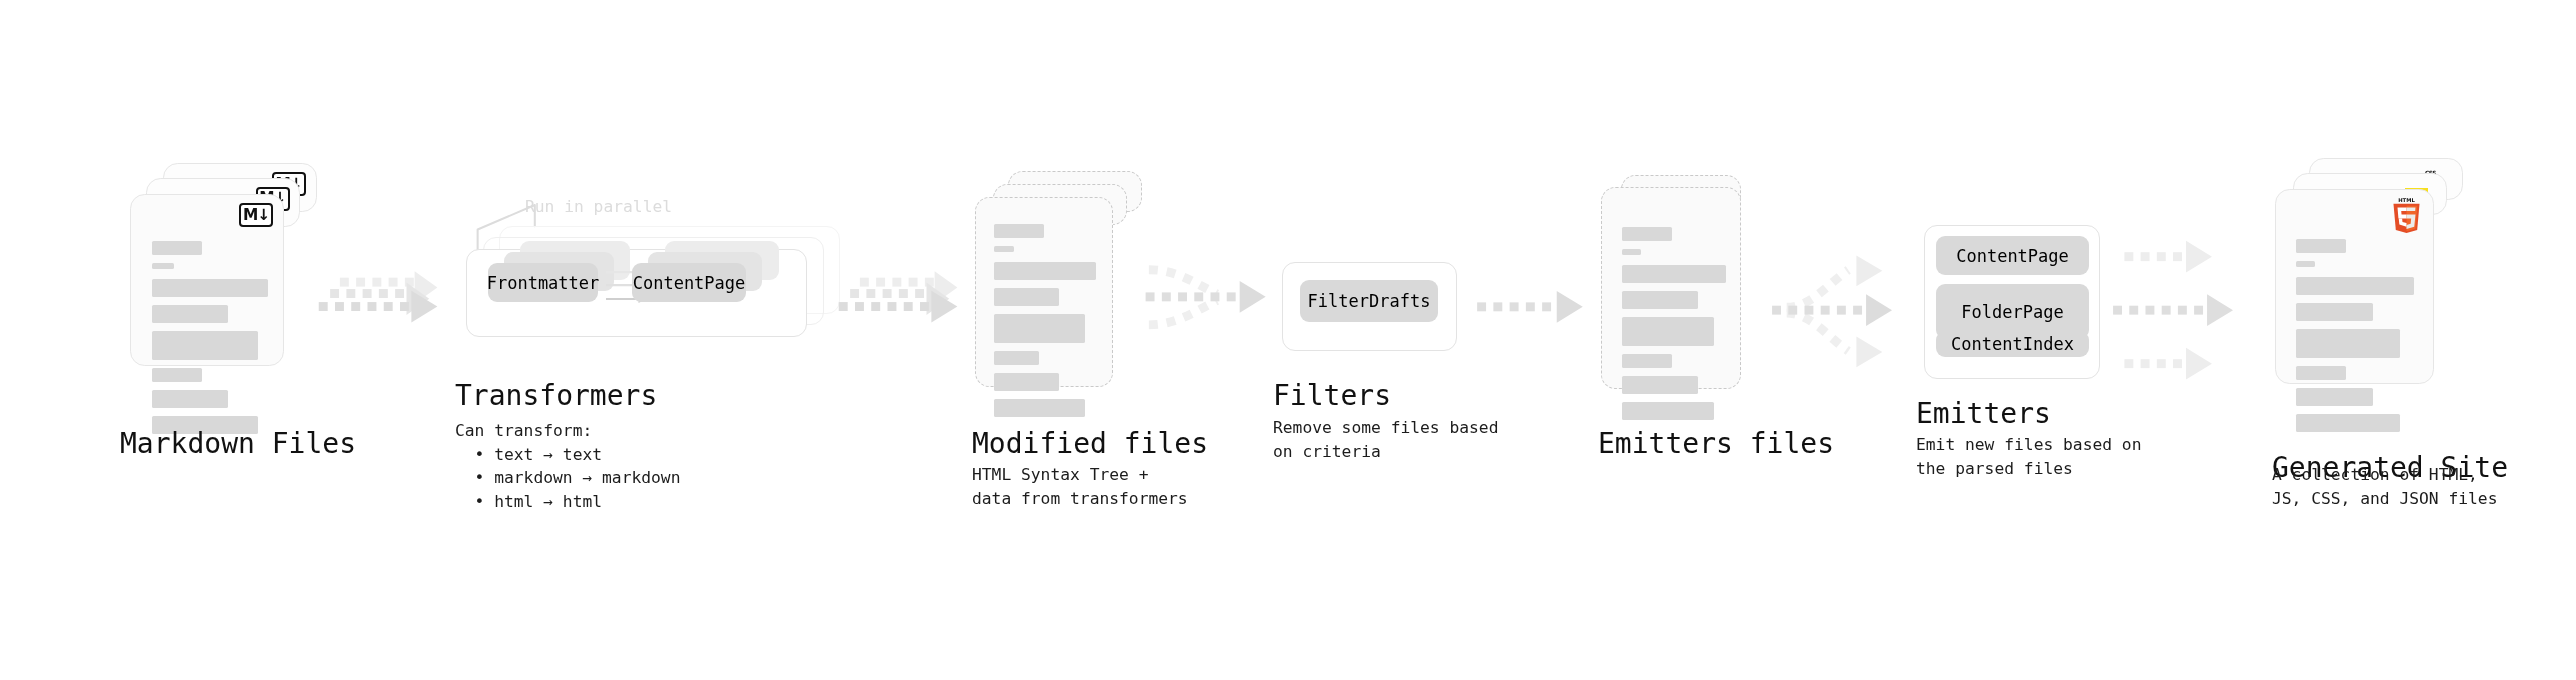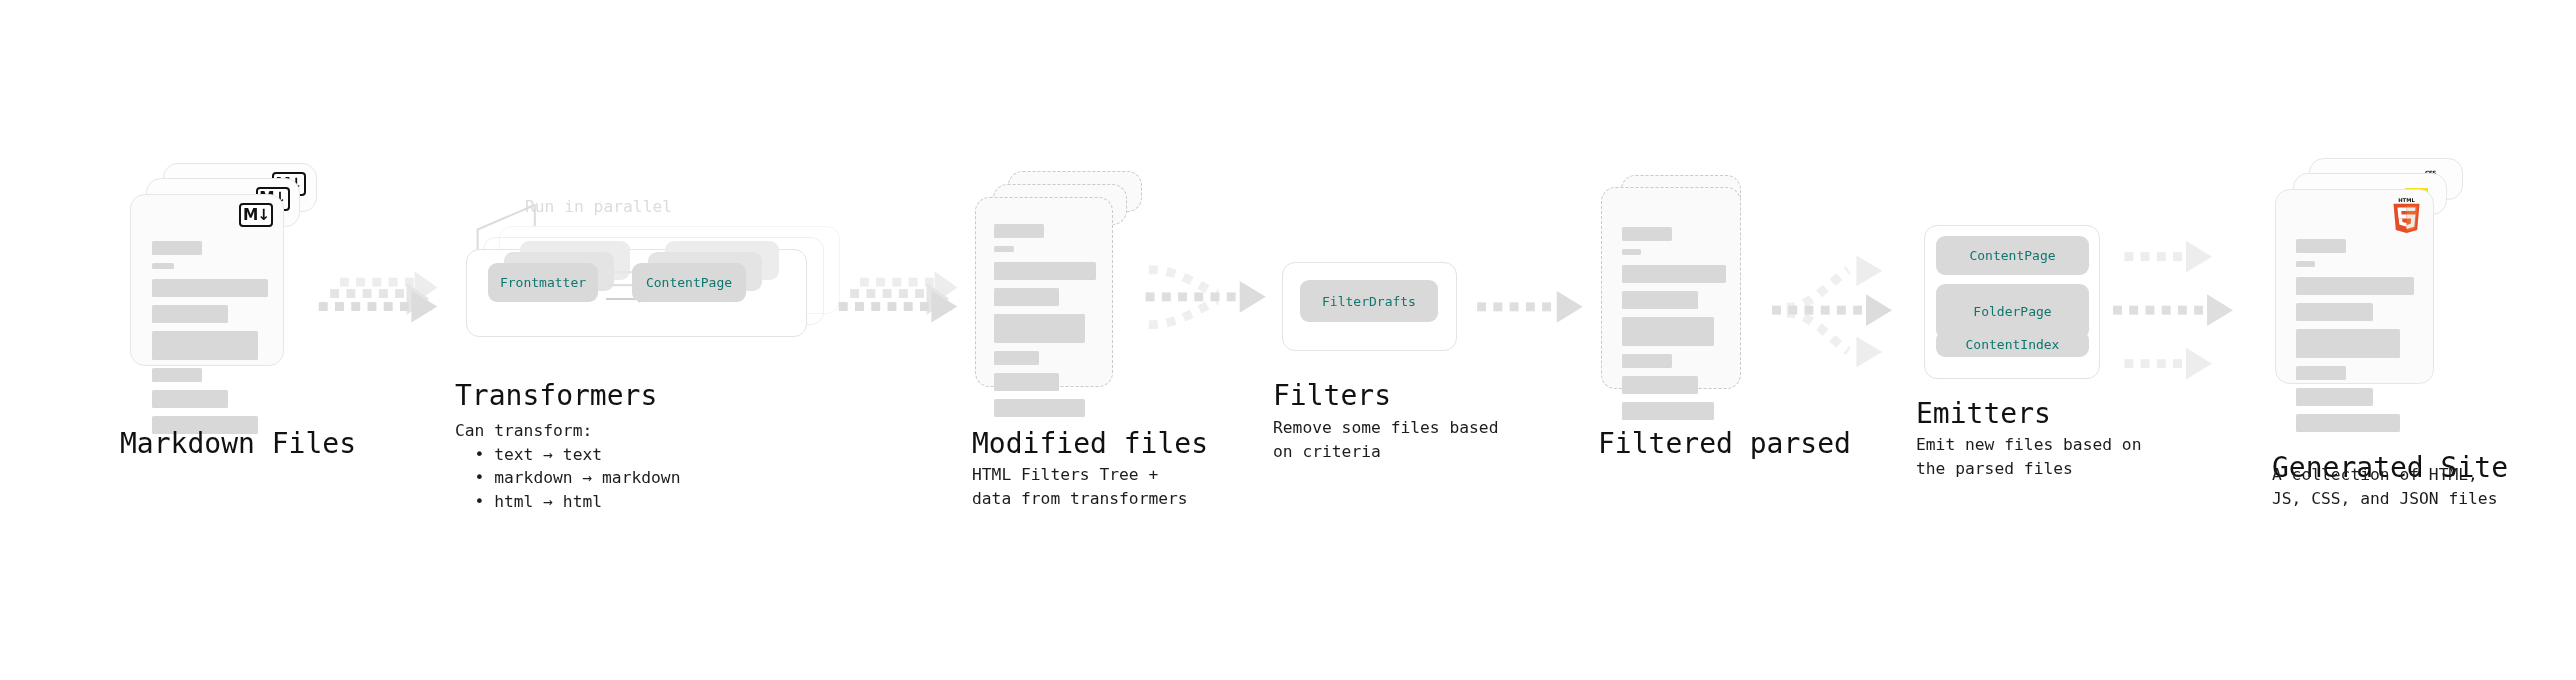--- a/index.html
+++ b/index.html
@@ -56,21 +56,21 @@
   .pbox{
     position:absolute;box-sizing:border-box;background:#ffffff;
     border:1.6px solid #e3e3e3;border-radius:13px;
   }
   .pbox.ghost{background:rgba(255,255,255,0);border-color:#efefef;}
   .pbox.ghost2{background:rgba(255,255,255,0);border-color:#f4f4f4;}
   .chip{
     position:absolute;box-sizing:border-box;background:#d9d9d9;border-radius:9px;
     display:flex;align-items:center;justify-content:center;
     font-family:"DejaVu Sans Mono","Liberation Mono",monospace;
-    font-size:13px;color:#0f766e;white-space:nowrap;
+    font-size:17px;color:#000000;white-space:nowrap;
   }
   .chip.g1{background:#e4e4e4;}
   .chip.g2{background:#ececec;}
 
   .parallel-label{
     position:absolute;
     font-family:"DejaVu Sans Mono","Liberation Mono",monospace;
     font-size:16.3px;color:#dcdcdc;white-space:nowrap;
   }
   svg{position:absolute;overflow:visible;}
@@ -219,21 +219,21 @@
           <div class="ln" style="width:102px;height:18px;"></div>
           <div class="ln" style="width:65px;height:18px;"></div>
           <div class="ln" style="width:91px;height:29px;"></div>
           <div class="ln" style="width:45px;height:14px;"></div>
           <div class="ln" style="width:65px;height:18px;"></div>
           <div class="ln" style="width:91px;height:18px;"></div>
         </div>
       </div>
     </div>
     <div class="title" style="position:absolute;left:972px;top:427px;">Modified files</div>
-    <div class="subtitle" style="position:absolute;left:972px;top:463px;">HTML Filters Tree +
+    <div class="subtitle" style="position:absolute;left:972px;top:463px;">HTML Syntax Tree +
 data from transformers</div>
   </div>
 
   <svg style="left:1144px;top:258px;width:146px;height:98px;" viewBox="0 0 180 120">
 
     <path d="M6 14 C40 14 62 30 90 44" fill="none" stroke="#efefef" stroke-width="11" stroke-dasharray="11 11" stroke-linecap="butt"></path>
 
     <path d="M6 82 C40 82 62 66 90 52" fill="none" stroke="#efefef" stroke-width="11" stroke-dasharray="11 11" stroke-linecap="butt"></path>
 
     <g fill="#dedede">
@@ -275,21 +275,21 @@
           <div class="ln" style="width:19.5px;height:5.7px;margin-bottom:9.8px;"></div>
           <div class="ln" style="width:104px;height:18px;"></div>
           <div class="ln" style="width:76px;height:18px;"></div>
           <div class="ln" style="width:92px;height:29px;"></div>
           <div class="ln" style="width:50px;height:14px;"></div>
           <div class="ln" style="width:76px;height:18px;"></div>
           <div class="ln" style="width:92px;height:18px;"></div>
         </div>
       </div>
     </div>
-    <div class="title" style="position:absolute;left:1598px;top:427px;">Filtered parsed</div>
+    <div class="title" style="position:absolute;left:1598px;top:427px;">Emitters files</div>
   </div>
 
   <svg style="left:1770px;top:236px;width:163px;height:154px;" viewBox="0 0 200 190">
 
     <path d="M20 88 C50 88 72 58 96 42" fill="none" stroke="#efefef" stroke-width="11" stroke-dasharray="11 11"></path>
     <polygon points="106,24 138,43 106,62" fill="#ededed"></polygon>
 
     <path d="M20 95 C50 95 72 126 96 142" fill="none" stroke="#efefef" stroke-width="11" stroke-dasharray="11 11"></path>
     <polygon points="106,124 138,143 106,162" fill="#ededed"></polygon>
 

